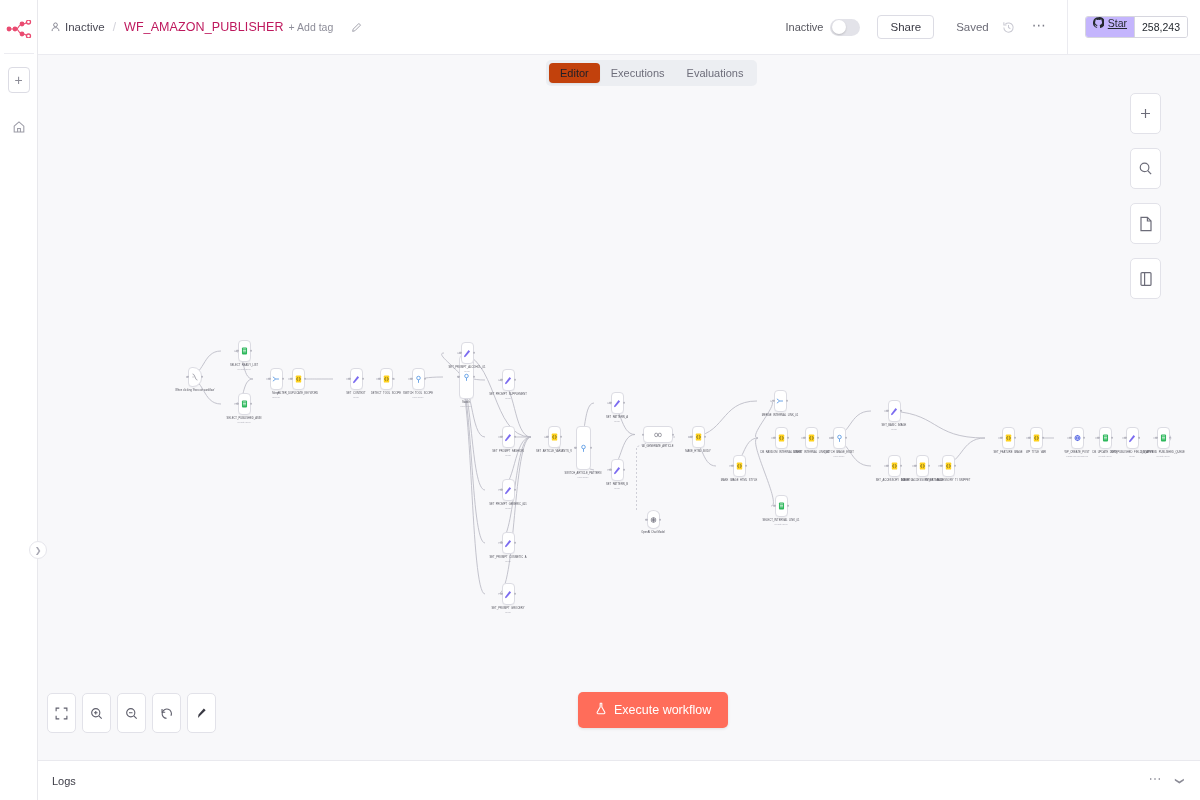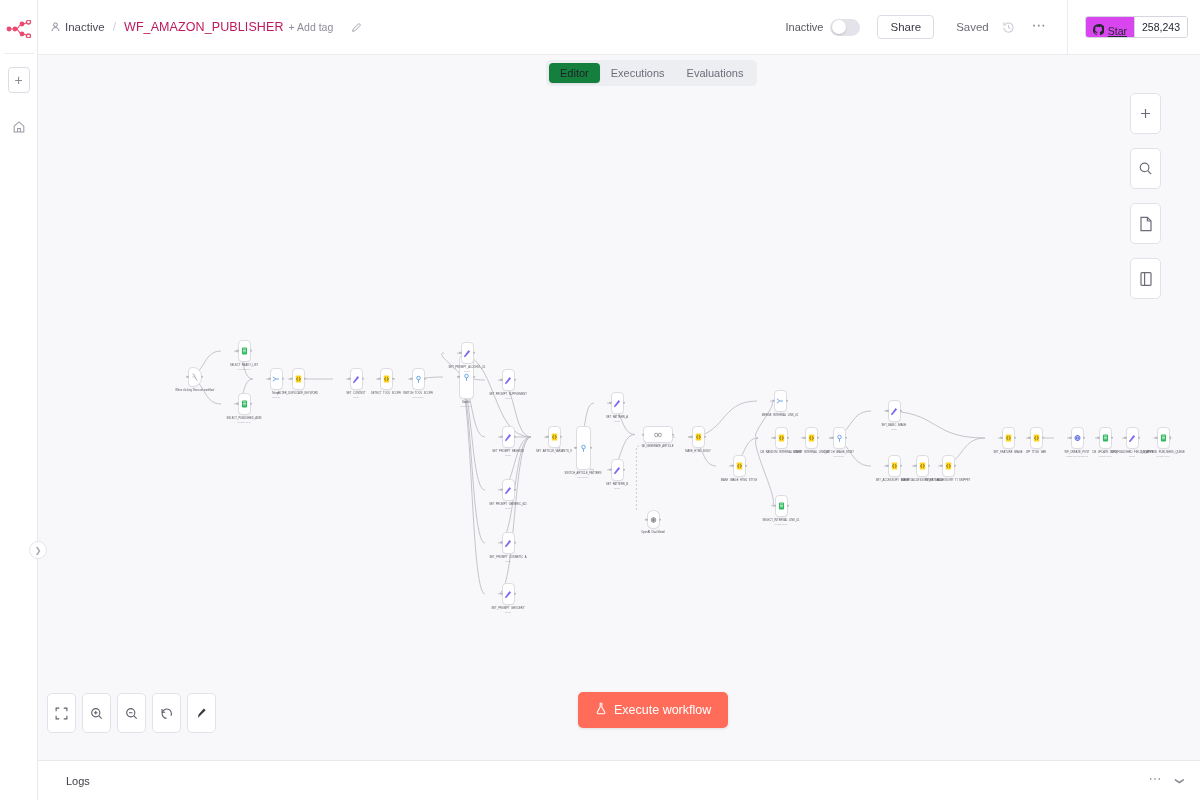--- a/index.html
+++ b/index.html
@@ -74,41 +74,41 @@
   }
   .saved-label { margin-left: 22px; font-size: 11.5px; color: #6c6c77; }
   .history-icon { margin-left: 13px; color: #c9c9d2; font-size: 12px; cursor: pointer; display:flex; }
   .dots-btn { margin-left: 17px; color: #7b7b87; font-size: 14px; letter-spacing:1px; cursor: pointer; padding-bottom:5px;}
   .hdr-sep { width: 1px; height: 55px; background: #ebebf0; margin-left: 20px; }
   .star-widget {
     margin-left: 17px; display: flex; align-items: stretch; height: 22px;
     border-radius: 3px; overflow: hidden; border: 1px solid #d6d6de; cursor: pointer;
   }
   .star-left {
-    display: flex; align-items: flex-end; gap: 4px; padding: 0 7px;
-    background: #d946ef; font-size: 10.5px; color: #24292f; text-decoration: underline;
+    display: flex; align-items: flex-start; gap: 4px; padding: 0 7px;
+    background: #c4b5fd; font-size: 10.5px; color: #24292f; text-decoration: underline;
   }
   .star-count {
     display: flex; align-items: center; padding: 0 7px;
     background: #ffffff; font-size: 10.5px; color: #24292f;
     border-left: 1px solid #d6d6de;
   }
   .hdr-right-pad { width: 12px; }
 
   
   .tabs {
     position: absolute; left: 546px; top: 60px;
     display: flex; background: #eceef2; border-radius: 5px; padding: 3px;
     z-index: 16;
   }
   .tab {
     padding: 4px 11px; font-size: 11px; color: #6d6d7a;
     border-radius: 4px; cursor: pointer; white-space: nowrap;
   }
-  .tab.active { background: #15803d; color: #1f1f28; box-shadow: 0 1px 2px rgba(0,0,0,.07); }
+  .tab.active { background: #c2410c; color: #1f1f28; box-shadow: 0 1px 2px rgba(0,0,0,.07); }
 
   
   .canvas {
     position: absolute; left: 38px; top: 55px; width: 1162px; height: 705px;
     background: #f8f8fa; overflow: hidden;
   }
   .canvas-dots {
     position: absolute; inset: 0;
     background-image: radial-gradient(#e4e4ea 0.7px, transparent 0.7px);
     background-size: 16px 16px;
@@ -172,21 +172,21 @@
     background: #ffffff; display: flex; align-items: center; justify-content: center;
     color: #6c6c79; cursor: pointer;
   }
 
   
   .logs-bar {
     position: absolute; left: 38px; top: 760px; width: 1162px; height: 40px;
     background: #ffffff; border-top: 1px solid #e9e9ee;
     display: flex; align-items: center; z-index: 18;
   }
-  .logs-label { margin-left: 28px; font-size: 11px; color: #3c3c46; cursor: pointer;}
+  .logs-label { margin-left: 14px; font-size: 11px; color: #3c3c46; cursor: pointer;}
   .logs-right { margin-left: auto; display: flex; align-items: center; gap: 14px; margin-right: 16px; }
   .logs-dots { font-size: 13px; color: #8b8b96; letter-spacing: 1px; cursor: pointer; padding-bottom: 4px; }
   .logs-chev { font-size: 9px; color: #8b8b96; cursor: pointer; }
 </style>
 </head>
 <body>
 
 <div id="app">
 
   <div class="left-rail">

